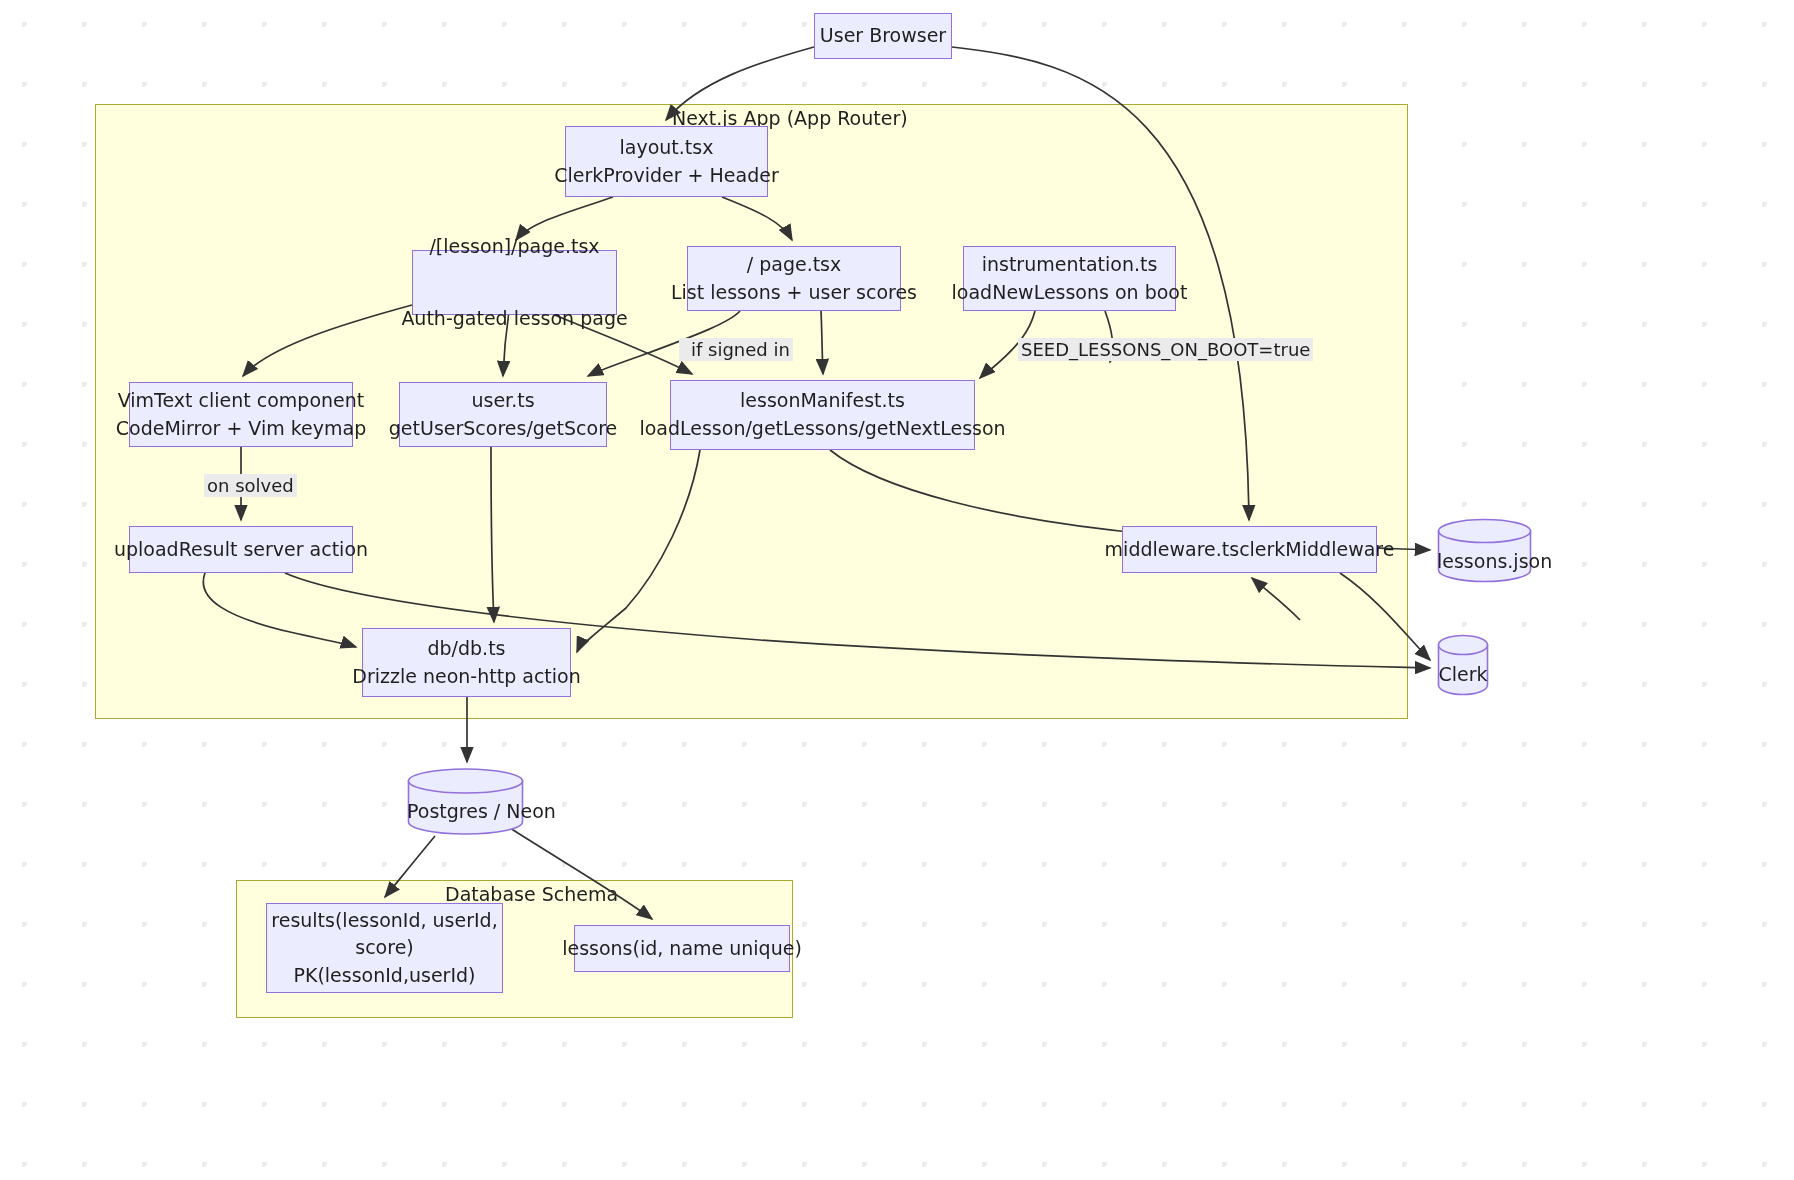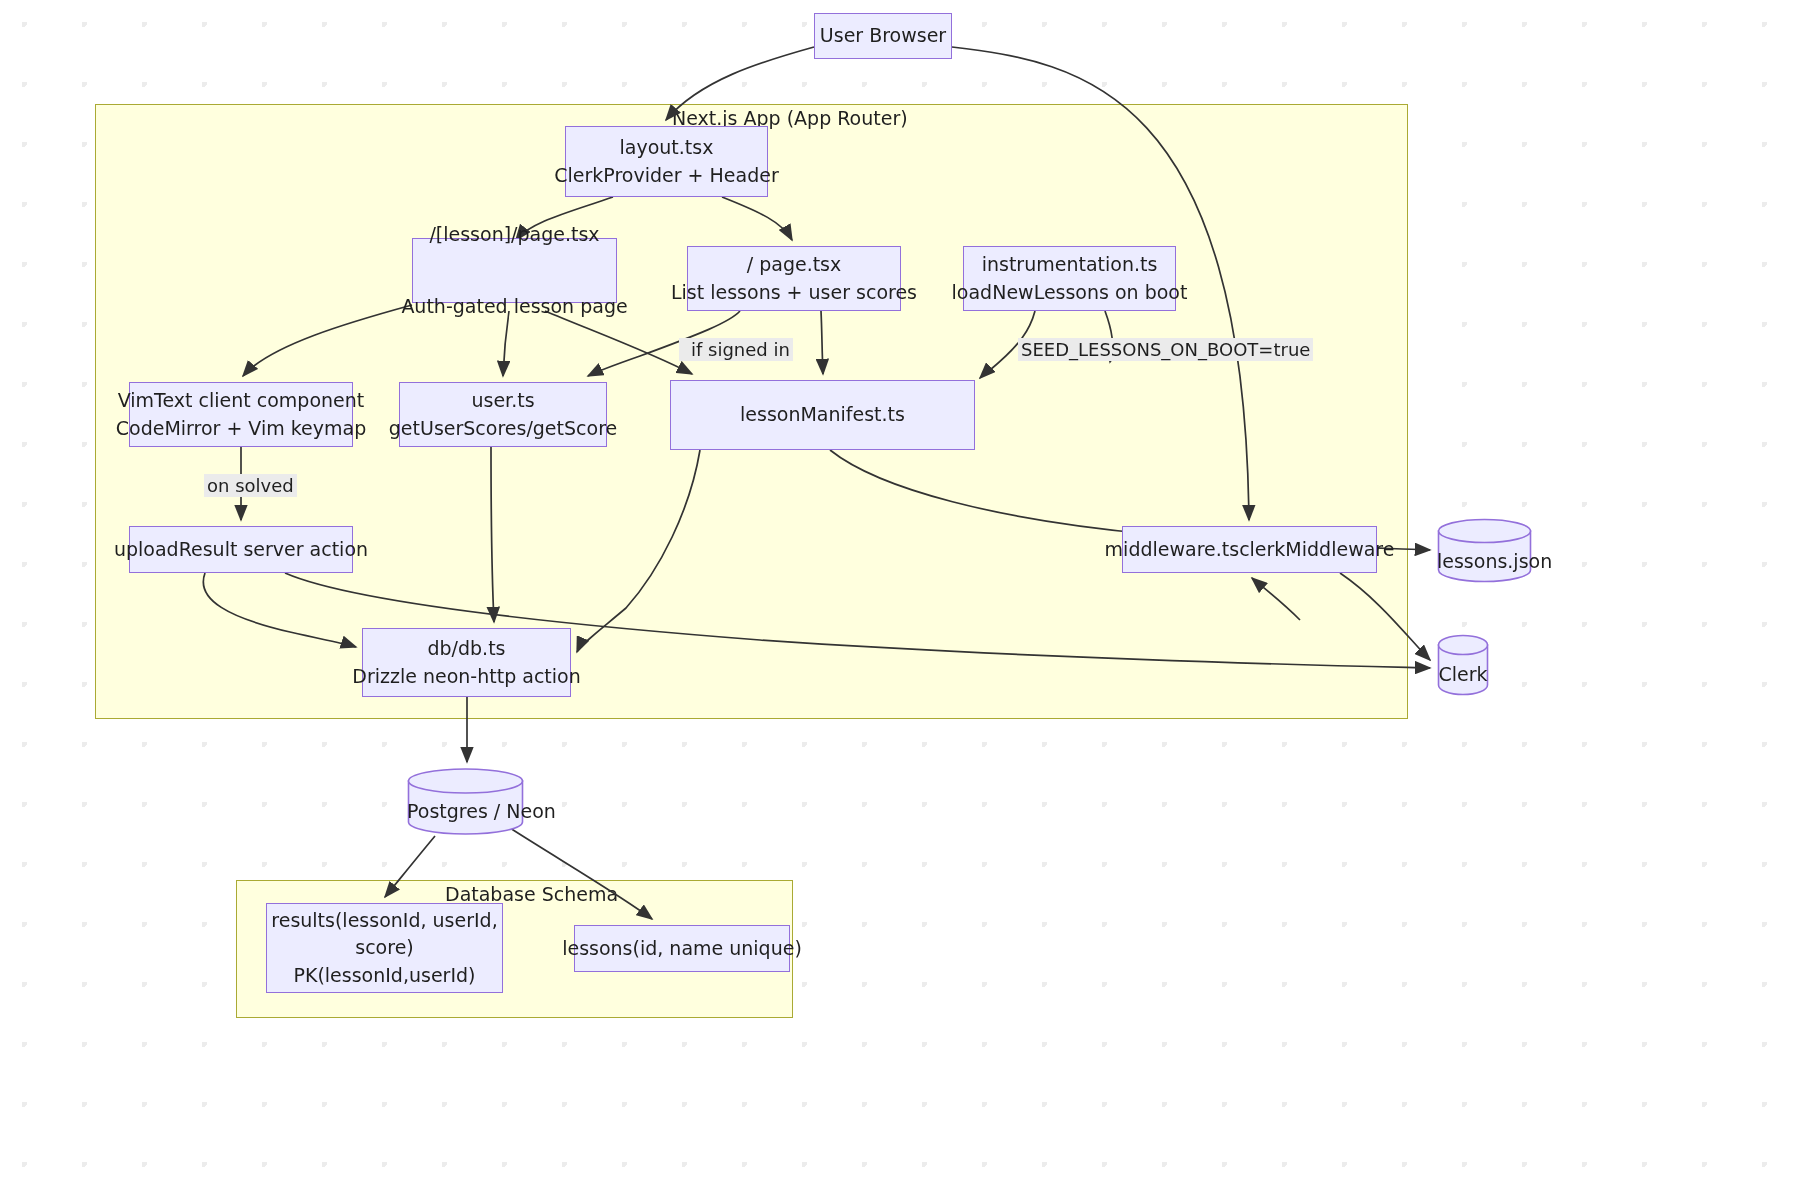--- a/index.html
+++ b/index.html
@@ -146,21 +146,21 @@
 
   <div class="node" style="left:814px; top:13px; width:138px; height:46px;">
     <span class="ln">User Browser</span>
   </div>
 
   <div class="node" style="left:565px; top:126px; width:203px; height:71px;">
     <span class="ln">layout.tsx</span>
     <span class="ln">ClerkProvider + Header</span>
   </div>
 
-  <div class="node" style="left:412px; top:238px; width:205px; height:65px;gap:44px;">
+  <div class="node" style="left:412px; top:250px; width:205px; height:65px;gap:44px;">
     <span class="ln">/[lesson]/page.tsx</span>
     <span class="ln">Auth-gated lesson page</span>
   </div>
 
   <div class="node" style="left:687px; top:246px; width:214px; height:65px;">
     <span class="ln">/ page.tsx</span>
     <span class="ln">List lessons + user scores</span>
   </div>
 
   <div class="node" style="left:963px; top:246px; width:213px; height:65px;">
@@ -173,20 +173,21 @@
     <span class="ln">CodeMirror + Vim keymap</span>
   </div>
 
   <div class="node" style="left:399px; top:382px; width:208px; height:65px;">
     <span class="ln">user.ts</span>
     <span class="ln">getUserScores/getScore</span>
   </div>
 
   <div class="node" style="left:670px; top:380px; width:305px; height:70px;">
     <span class="ln">lessonManifest.ts</span>
+    <span class="ln">loadLesson/getLessons/getNextLesson</span>
   </div>
 
   <div class="node" style="left:129px; top:526px; width:224px; height:47px;">
     <span class="ln">uploadResult server action</span>
   </div>
 
   <div class="node" style="left:1122px; top:526px; width:255px; height:47px;">
     <span class="ln">middleware.tsclerkMiddleware</span>
   </div>
 

